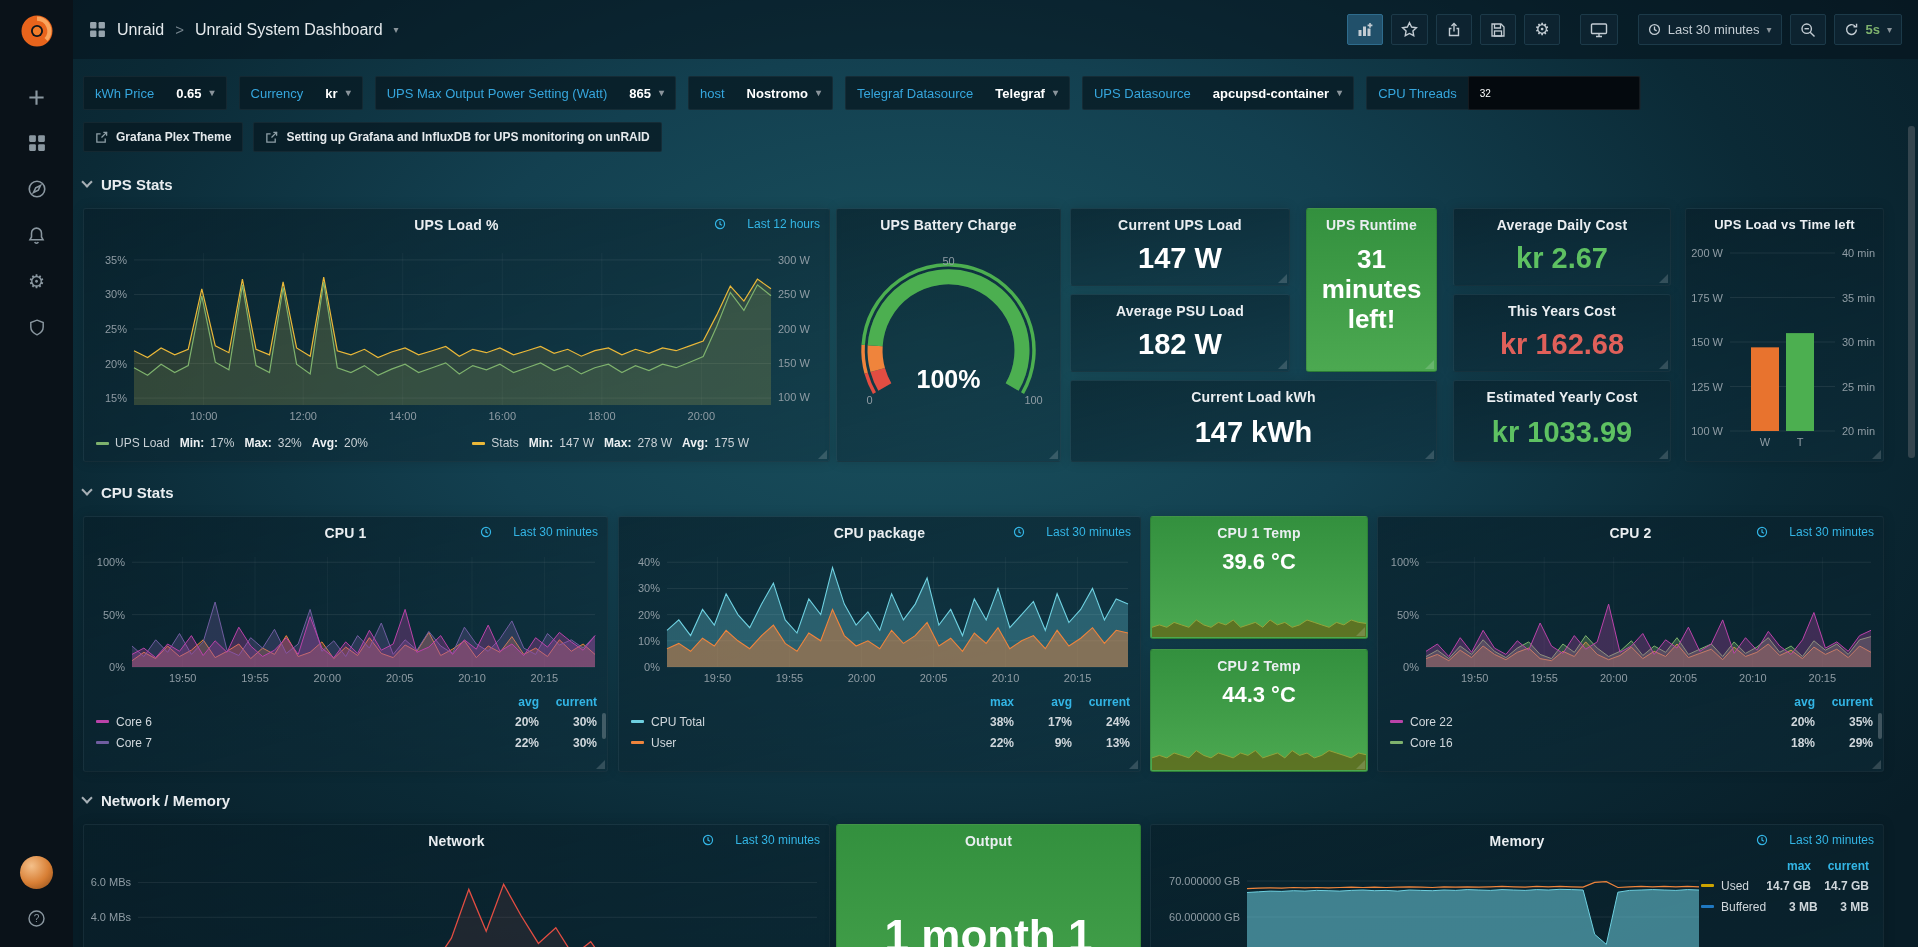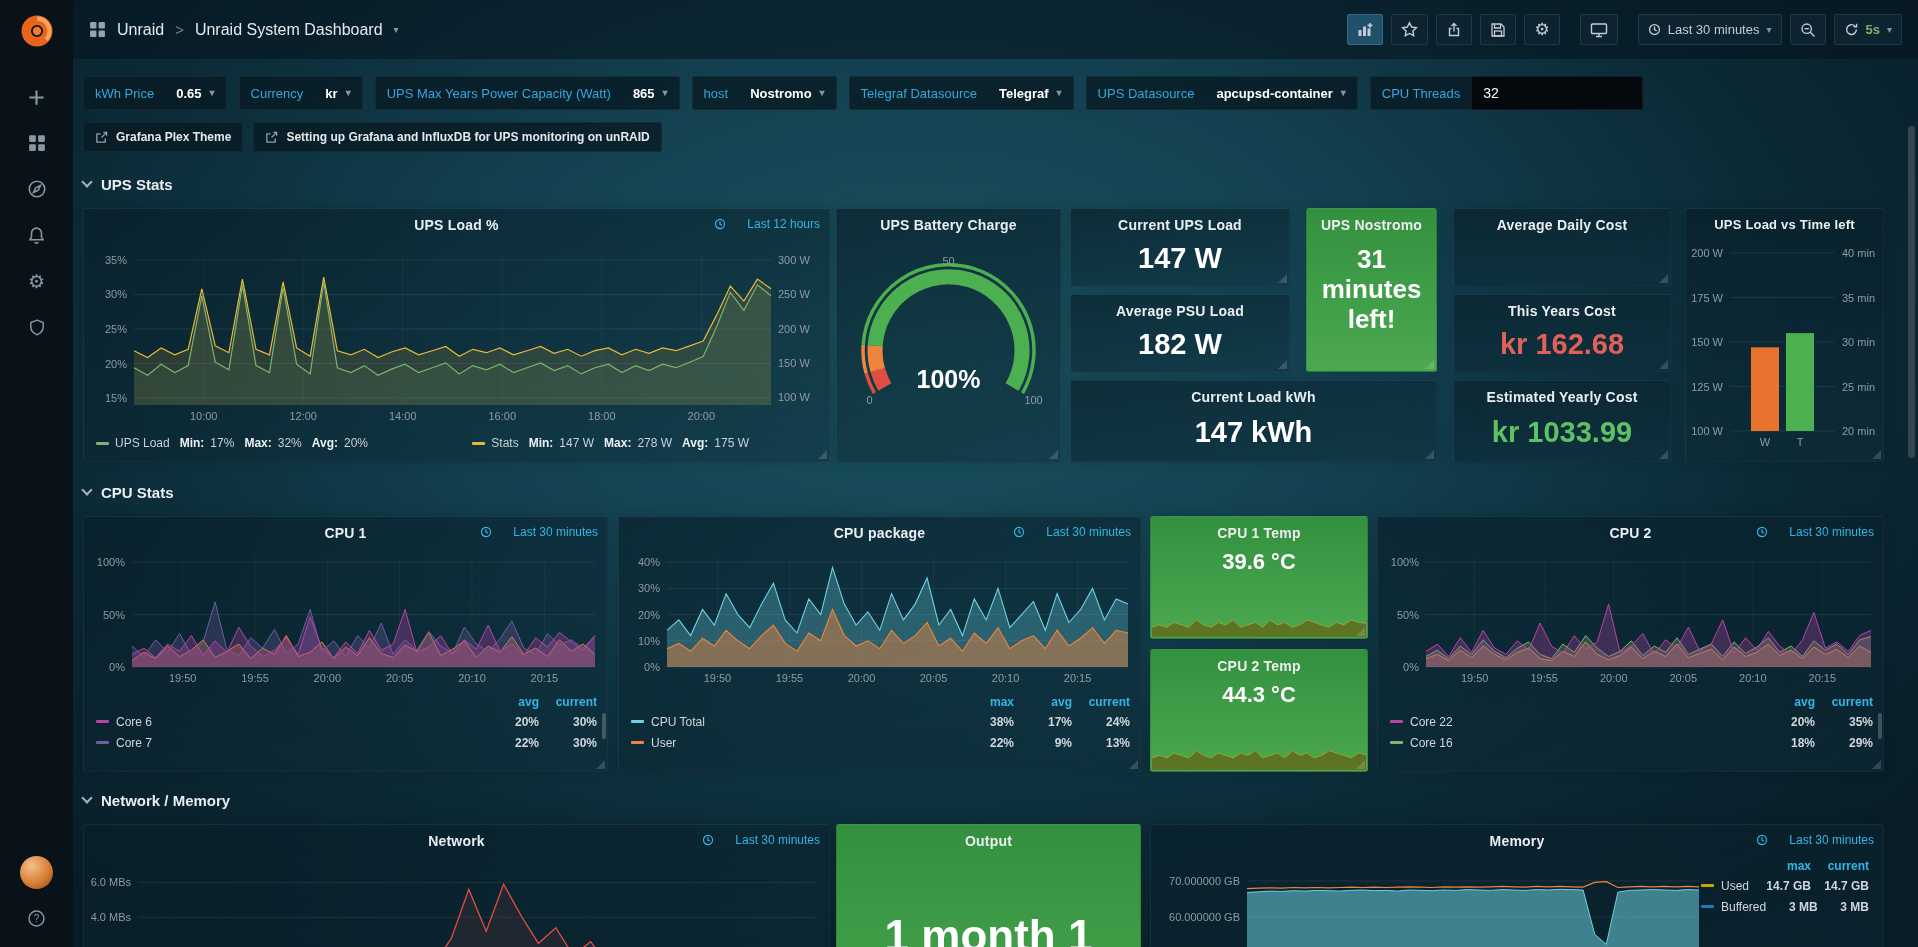--- a/index.html
+++ b/index.html
@@ -24,21 +24,21 @@
 .nbtn{height:31px;min-width:35px;padding:0 9px;display:flex;align-items:center;justify-content:center;gap:7px;background:#0d2330;border:1px solid #1c3a49;border-radius:2px;color:#c3ccd3;font-size:13px}
 .nbtn.hl{background:#21506a;border-color:#2e6c8d}
 .mlg{margin-left:12px}
 .rint{color:#7eb26d;font-weight:700}
 
 .submenu{position:absolute;left:83px;top:76px;display:flex;gap:12px;align-items:center;z-index:2}
 .linksrow{position:absolute;left:83px;top:122px;display:flex;gap:10px;align-items:center;z-index:2}
 .var{display:flex;align-items:center;height:34px;background:rgba(8,26,35,.8);border:1px solid rgba(255,255,255,.05);border-radius:2px}
 .var-label{padding:0 11px;color:#36a6dd;font-size:13px}
 .var-value{padding:0 11px;color:#fff;font-size:13px;display:flex;gap:8px;align-items:center;font-weight:600}
-.var-input{width:172px;height:34px;background:#04090e;border:1px solid rgba(255,255,255,.07);color:#fff;font-size:14px;padding:0 11px;border-radius:2px;outline:none}
+.var-input{width:172px;height:34px;background:#04090e;border:1px solid rgba(255,255,255,.07);color:#fff;font-size:10px;padding:0 11px;border-radius:2px;outline:none}
 .link{display:flex;align-items:center;gap:8px;height:30px;padding:0 11px;background:rgba(8,26,35,.8);border:1px solid rgba(255,255,255,.05);border-radius:2px;font-size:12px;font-weight:700;color:#e4e9ec}
 .link svg{color:#8fa0a8}
 
 .sec{position:absolute;display:flex;align-items:center;gap:10px;font-size:15px;font-weight:700;color:#e9edf0;z-index:2}
 .chev{width:8px;height:8px;border-right:2px solid #a7b0b6;border-bottom:2px solid #a7b0b6;transform:rotate(45deg);margin-top:-5px}
 .panel{position:absolute;background:linear-gradient(165deg,rgba(8,30,40,.66),rgba(15,46,59,.44));border:1px solid rgba(255,255,255,.05);border-radius:3px;overflow:hidden;box-shadow:0 0 12px rgba(0,0,0,.15)}
 .panel.green{background:linear-gradient(180deg,#33903e,#4ca951);border-color:rgba(0,0,0,.12)}
 .p-title{position:absolute;top:8px;left:0;right:0;text-align:center;font-size:14px;font-weight:700;color:#eaeef1;letter-spacing:.2px}
 .p-time{position:absolute;top:8px;right:9px;display:flex;gap:21px;align-items:center;font-size:12px;color:#33b5e5;z-index:2}
 .chart{position:absolute}
@@ -209,21 +209,21 @@
         </span>
     </div>
     <div class="var">
       <span class="var-label">Currency</span>
       <span class="var-value">
           <span>kr</span>
           <span class="caret">▾</span>
         </span>
     </div>
     <div class="var">
-      <span class="var-label">UPS Max Years Power Capacity (Watt)</span>
+      <span class="var-label">UPS Max Output Power Setting (Watt)</span>
       <span class="var-value">
           <span>865</span>
           <span class="caret">▾</span>
         </span>
     </div>
     <div class="var">
       <span class="var-label">host</span>
       <span class="var-value">
           <span>Nostromo</span>
           <span class="caret">▾</span>
@@ -348,27 +348,28 @@
     <i class="corner"></i>
   </section>
 
   <section class="panel" style="left:1070px;top:208px;width:220px;height:78px">
     <h2 class="p-title">Current UPS Load</h2>
     <div class="stat-val">147 W</div>
     <i class="corner"></i>
   </section>
 
   <section class="panel green" style="left:1306px;top:208px;width:131px;height:164px">
-    <h2 class="p-title">UPS Nostromo</h2>
+    <h2 class="p-title">UPS Runtime</h2>
     <div class="runtime-val">31 minutes left!</div>
     <i class="corner"></i>
   </section>
 
   <section class="panel" style="left:1453px;top:208px;width:218px;height:78px">
     <h2 class="p-title">Average Daily Cost</h2>
+    <div class="stat-val v-green">kr 2.67</div>
     <i class="corner"></i>
   </section>
 
   <section class="panel" style="left:1070px;top:294px;width:220px;height:78px">
     <h2 class="p-title">Average PSU Load</h2>
     <div class="stat-val">182 W</div>
     <i class="corner"></i>
   </section>
 
   <section class="panel" style="left:1453px;top:294px;width:218px;height:78px">

